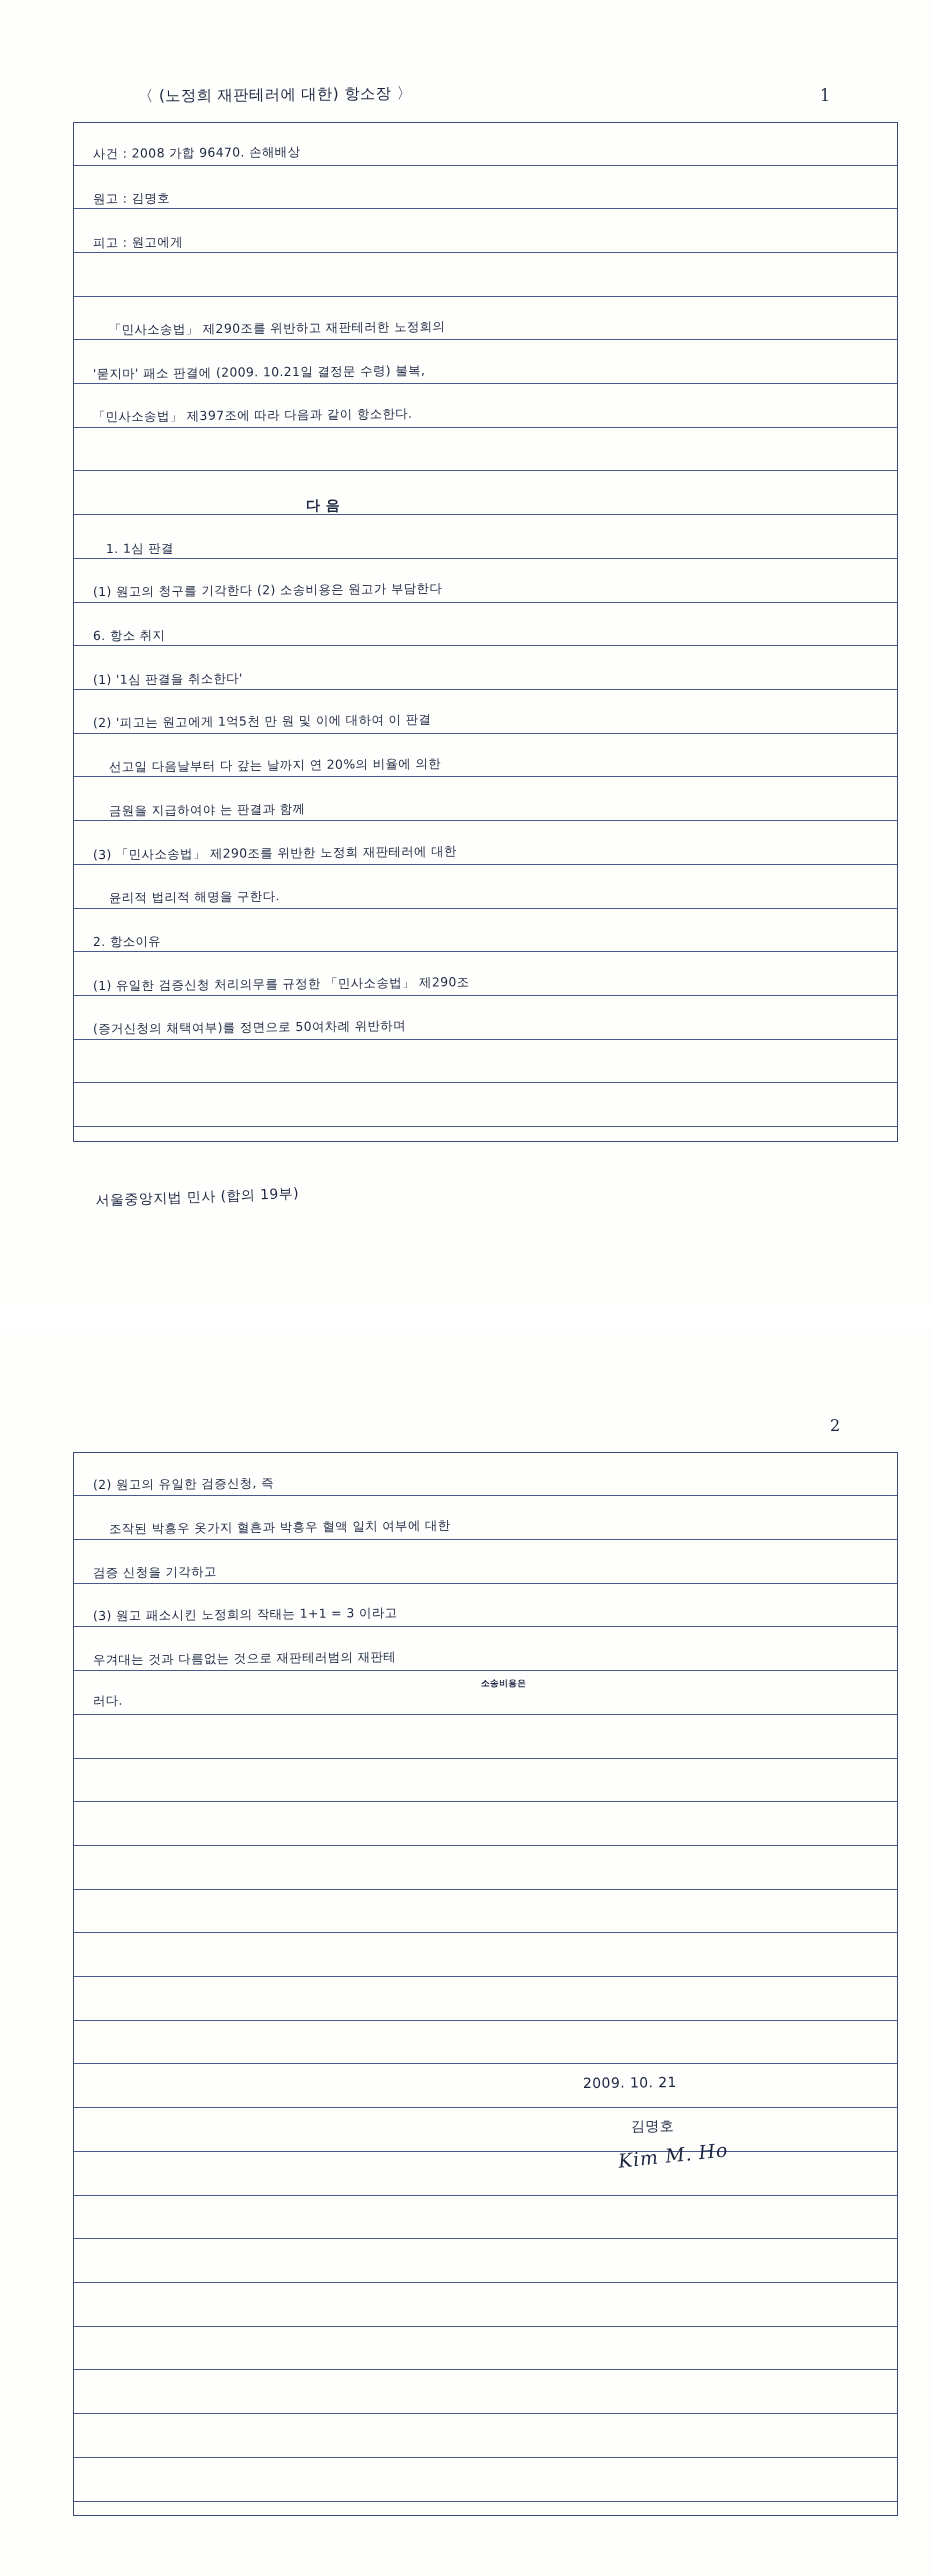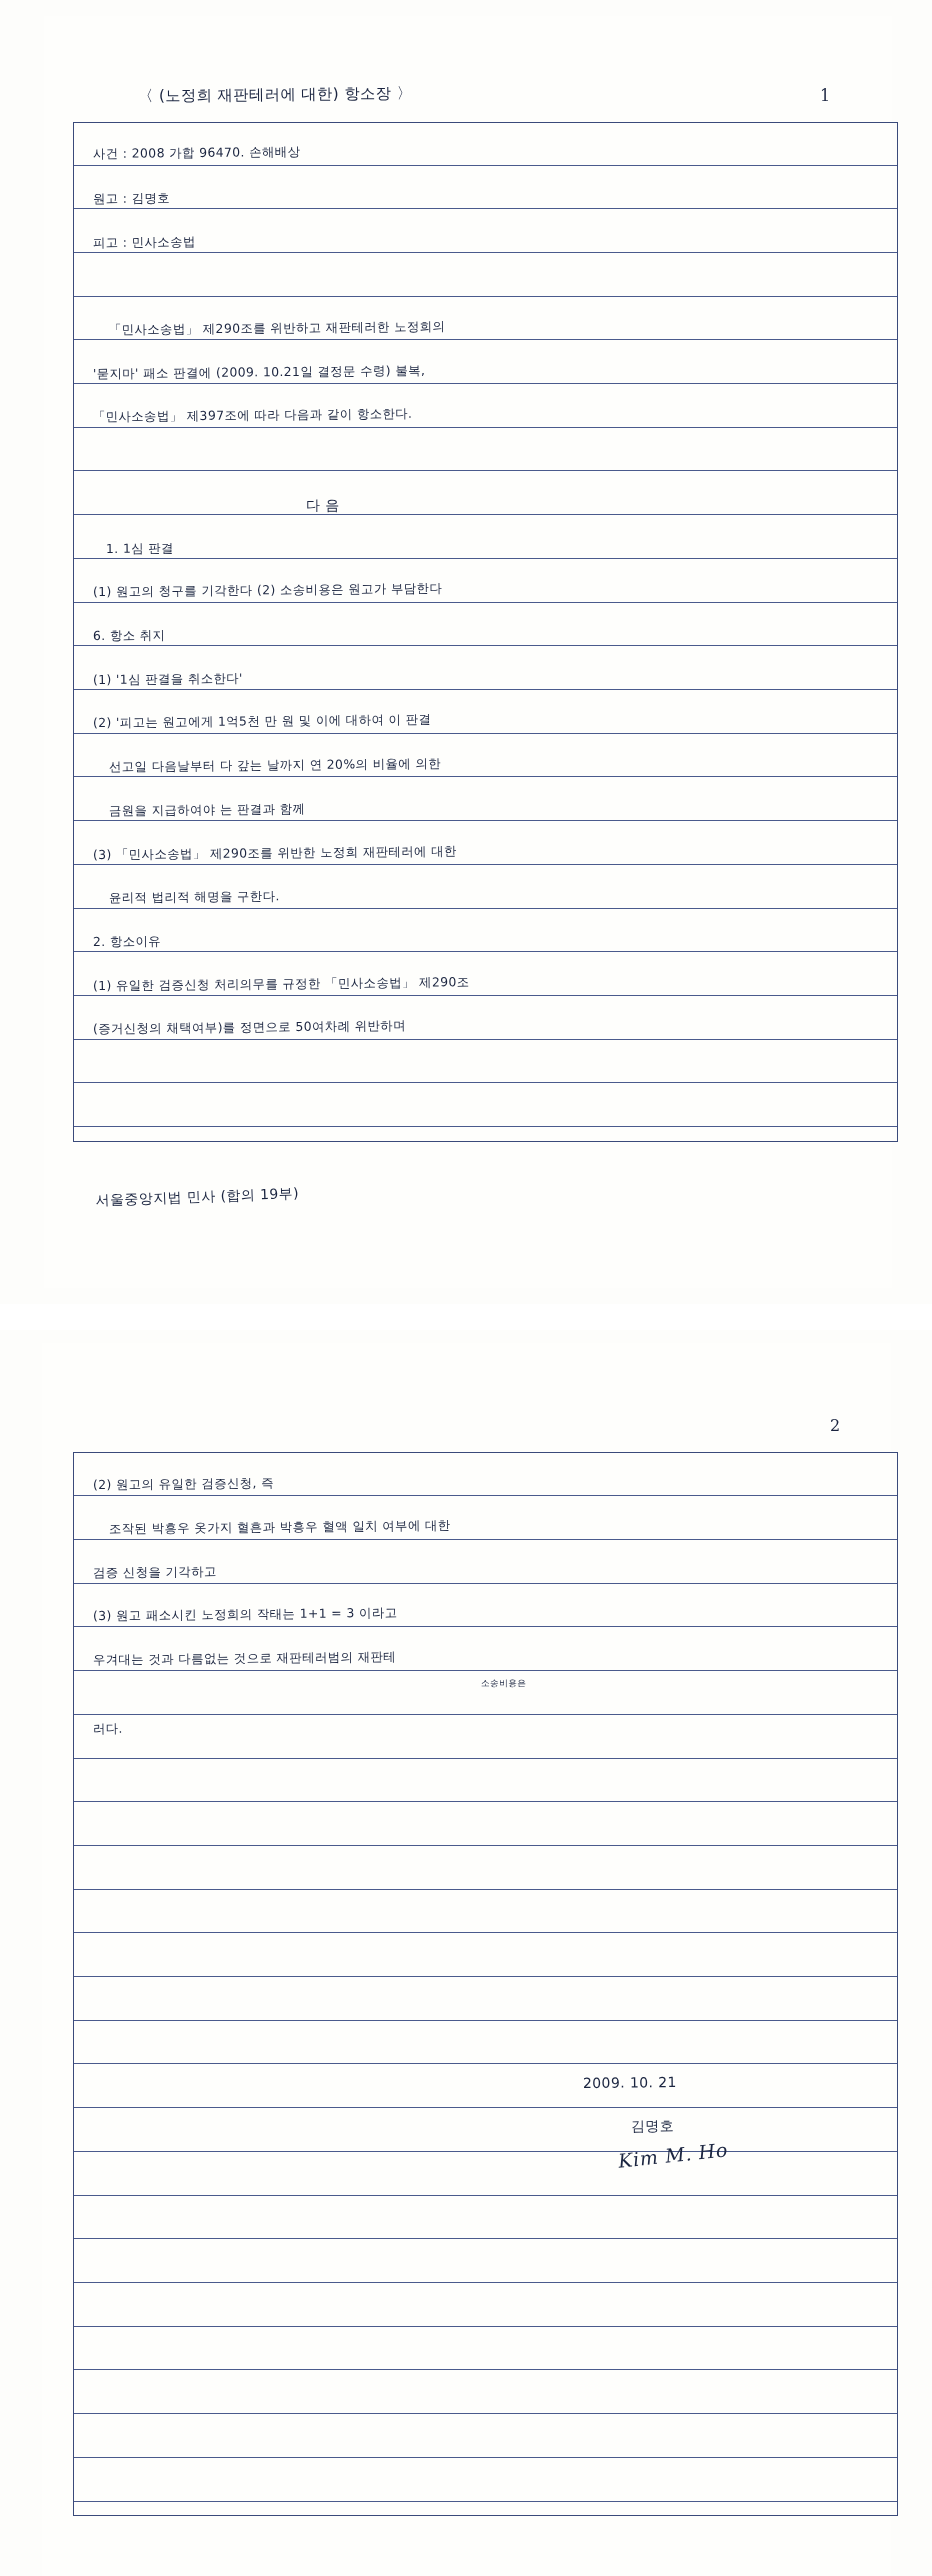--- a/index.html
+++ b/index.html
@@ -54,21 +54,21 @@
     white-space: nowrap;
     transform-origin: left bottom;
     letter-spacing: 0.4px;
   }
   .hw.mid { font-size: 12.4px; }
   .hw.big { font-size: 14px; }
   .hw.title { font-size: 15.3px; }
   .hw.tiny { font-size: 8.7px; }
   .sl2 { transform: rotate(-0.6deg); }
   .sl3 { transform: rotate(-2deg); }
-  .sl0 { transform: rotate(0deg); }
+  .sl0 { transform: rotate(0deg); font-weight: bold; }
 
   .page-number {
     position: absolute;
     font-size: 16px;
     color: #1b2540;
     font-family: "DejaVu Serif", serif;
   }
 
   .signature {
     position: absolute;
@@ -120,21 +120,21 @@
     <div class="rule" style="top:785px;"></div>
     <div class="rule" style="top:828px;"></div>
     <div class="rule" style="top:872px;"></div>
     <div class="rule" style="top:916px;"></div>
     <div class="rule" style="top:959px;"></div>
     <div class="rule" style="top:1003px;"></div>
   </div>
 
   <div class="hw mid sl2" style="left:93px;top:146px;">사건 : 2008 가합 96470.  손해배상</div>
   <div class="hw mid sl2" style="left:93px;top:191px;">원고 : 김명호</div>
-  <div class="hw mid sl2" style="left:93px;top:235px;">피고 : 민사소송법</div>
+  <div class="hw mid sl2" style="left:93px;top:235px;">피고 : 원고에게</div>
 
   <div class="hw mid sl2" style="left:109px;top:322px;">「민사소송법」 제290조를 위반하고 재판테러한 노정희의</div>
   <div class="hw mid sl2" style="left:93px;top:366px;">'묻지마' 패소 판결에 (2009. 10.21일 결정문 수령) 불복,</div>
   <div class="hw mid sl2" style="left:93px;top:409px;">「민사소송법」 제397조에 따라 다음과 같이 항소한다.</div>
 
   <div class="hw big sl0" style="left:306px;top:497px;">다 음</div>
 
   <div class="hw mid sl2" style="left:106px;top:541px;">1. 1심 판결</div>
   <div class="hw mid sl2" style="left:93px;top:584px;">(1) 원고의 청구를 기각한다   (2) 소송비용은 원고가 부담한다</div>
   <div class="hw mid sl2" style="left:93px;top:628px;">6. 항소 취지</div>
@@ -186,20 +186,20 @@
     <div class="rule" style="top:960px;"></div>
     <div class="rule" style="top:1004px;"></div>
     <div class="rule" style="top:1048px;"></div>
   </div>
 
   <div class="hw mid sl2" style="left:93px;top:147px;">(2) 원고의 유일한 검증신청, 즉</div>
   <div class="hw mid sl2" style="left:109px;top:191px;">조작된 박흥우 옷가지 혈흔과 박흥우 혈액 일치 여부에 대한</div>
   <div class="hw mid sl2" style="left:93px;top:235px;">검증 신청을 기각하고</div>
   <div class="hw mid sl2" style="left:93px;top:278px;">(3) 원고 패소시킨 노정희의 작태는  1+1 = 3 이라고</div>
   <div class="hw mid sl2" style="left:93px;top:322px;">우겨대는 것과 다름없는 것으로 재판테러범의 재판테</div>
-  <div class="hw mid sl2" style="left:93px;top:363px;margin-top:28px;">러다.</div>
+  <div class="hw mid sl2" style="left:93px;top:363px;">러다.</div>
   <div class="hw tiny sl0" style="left:481px;top:348px;">소송비용은</div>
 
   <div class="hw big sl2" style="left:583px;top:745px;">2009. 10. 21</div>
   <div class="hw big sl2" style="left:631px;top:788px;">김명호</div>
   <div class="signature" style="left:618px;top:814px;">Kim M. Ho</div>
 </div>
 
 
 </body></html>

